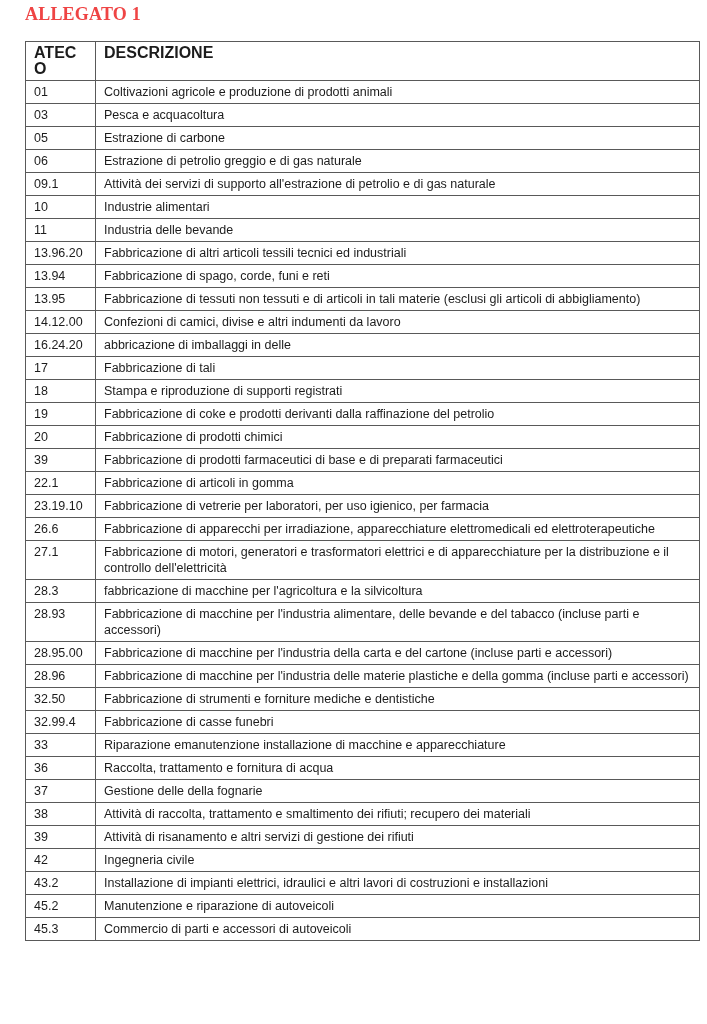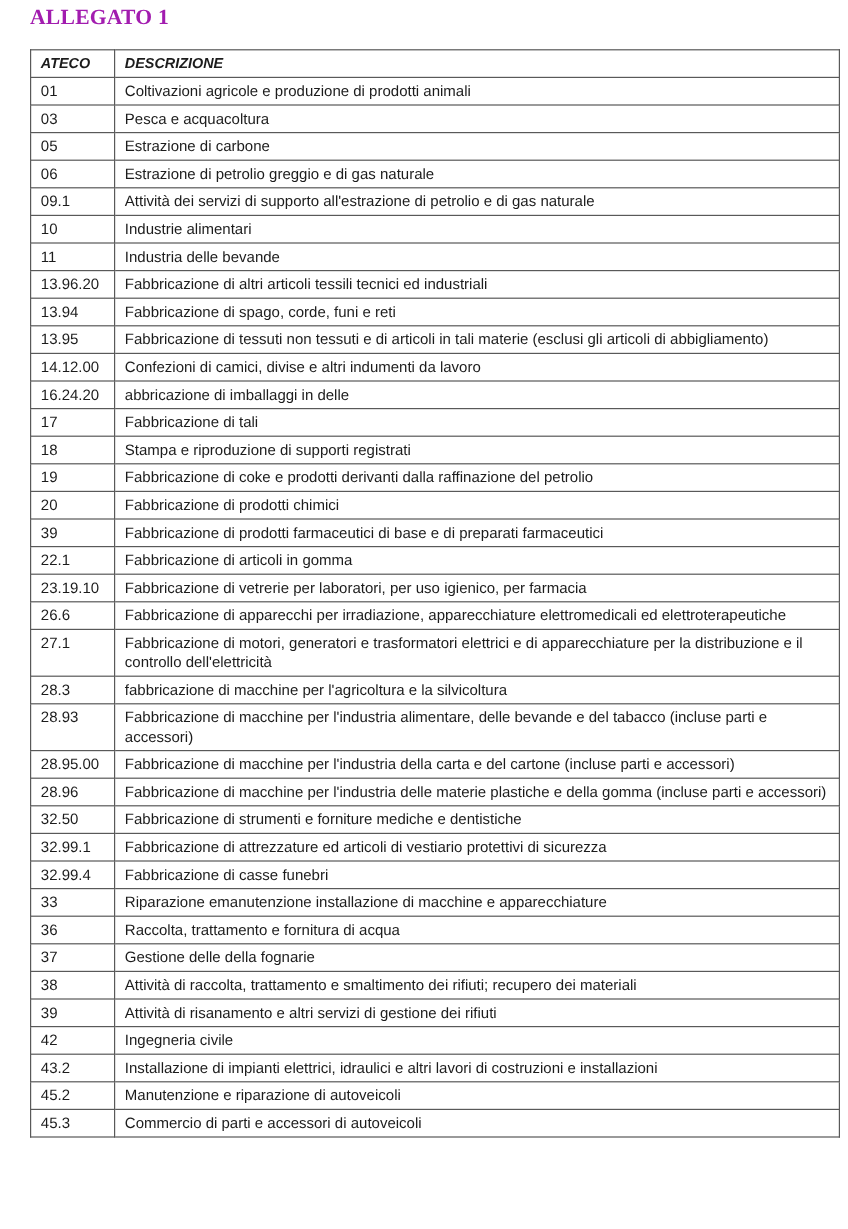--- a/index.html
+++ b/index.html
@@ -18,21 +18,21 @@
   }
   .doc-title {
     position: absolute;
     left: 25px;
     top: 4px;
     margin: 0;
     font-family: "Liberation Serif", serif;
     font-weight: bold;
     font-size: 18px;
     letter-spacing: 0.2px;
-    color: #a21caf;
+    color: #ef4444;
   }
   table.ateco {
     position: absolute;
     left: 25px;
     top: 41px;
     width: 675px;
     border-collapse: collapse;
     table-layout: fixed;
     font-size: 12.5px;
     line-height: 16px;
@@ -42,22 +42,21 @@
     border: 1.5px solid #595959;
     padding: 3px 8px 3px 8px;
     vertical-align: top;
     text-align: left;
     font-weight: normal;
     word-wrap: break-word;
   }
   table.ateco .col-code { width: 70px; }
   table.ateco thead th {
     font-weight: bold;
-    font-size: 12px;
-    font-style: italic;
+    font-size: 16px;
   }
   table.ateco td.code-cell { white-space: nowrap; }
 </style>
 </head>
 <body>
 
 <div class="page">
   <h1 class="doc-title">ALLEGATO 1</h1>
 
   <table class="ateco">
@@ -170,24 +169,20 @@
         </tr>
         <tr>
           <td class="code-cell">28.96</td>
           <td class="desc-cell">Fabbricazione di macchine per l'industria delle materie plastiche e della gomma (incluse parti e accessori)</td>
         </tr>
         <tr>
           <td class="code-cell">32.50</td>
           <td class="desc-cell">Fabbricazione di strumenti e forniture mediche e dentistiche</td>
         </tr>
         <tr>
-          <td class="code-cell">32.99.1</td>
-          <td class="desc-cell">Fabbricazione di attrezzature ed articoli di vestiario protettivi di sicurezza</td>
-        </tr>
-        <tr>
           <td class="code-cell">32.99.4</td>
           <td class="desc-cell">Fabbricazione di casse funebri</td>
         </tr>
         <tr>
           <td class="code-cell">33</td>
           <td class="desc-cell">Riparazione emanutenzione installazione di macchine e apparecchiature</td>
         </tr>
         <tr>
           <td class="code-cell">36</td>
           <td class="desc-cell">Raccolta, trattamento e fornitura di acqua</td>

